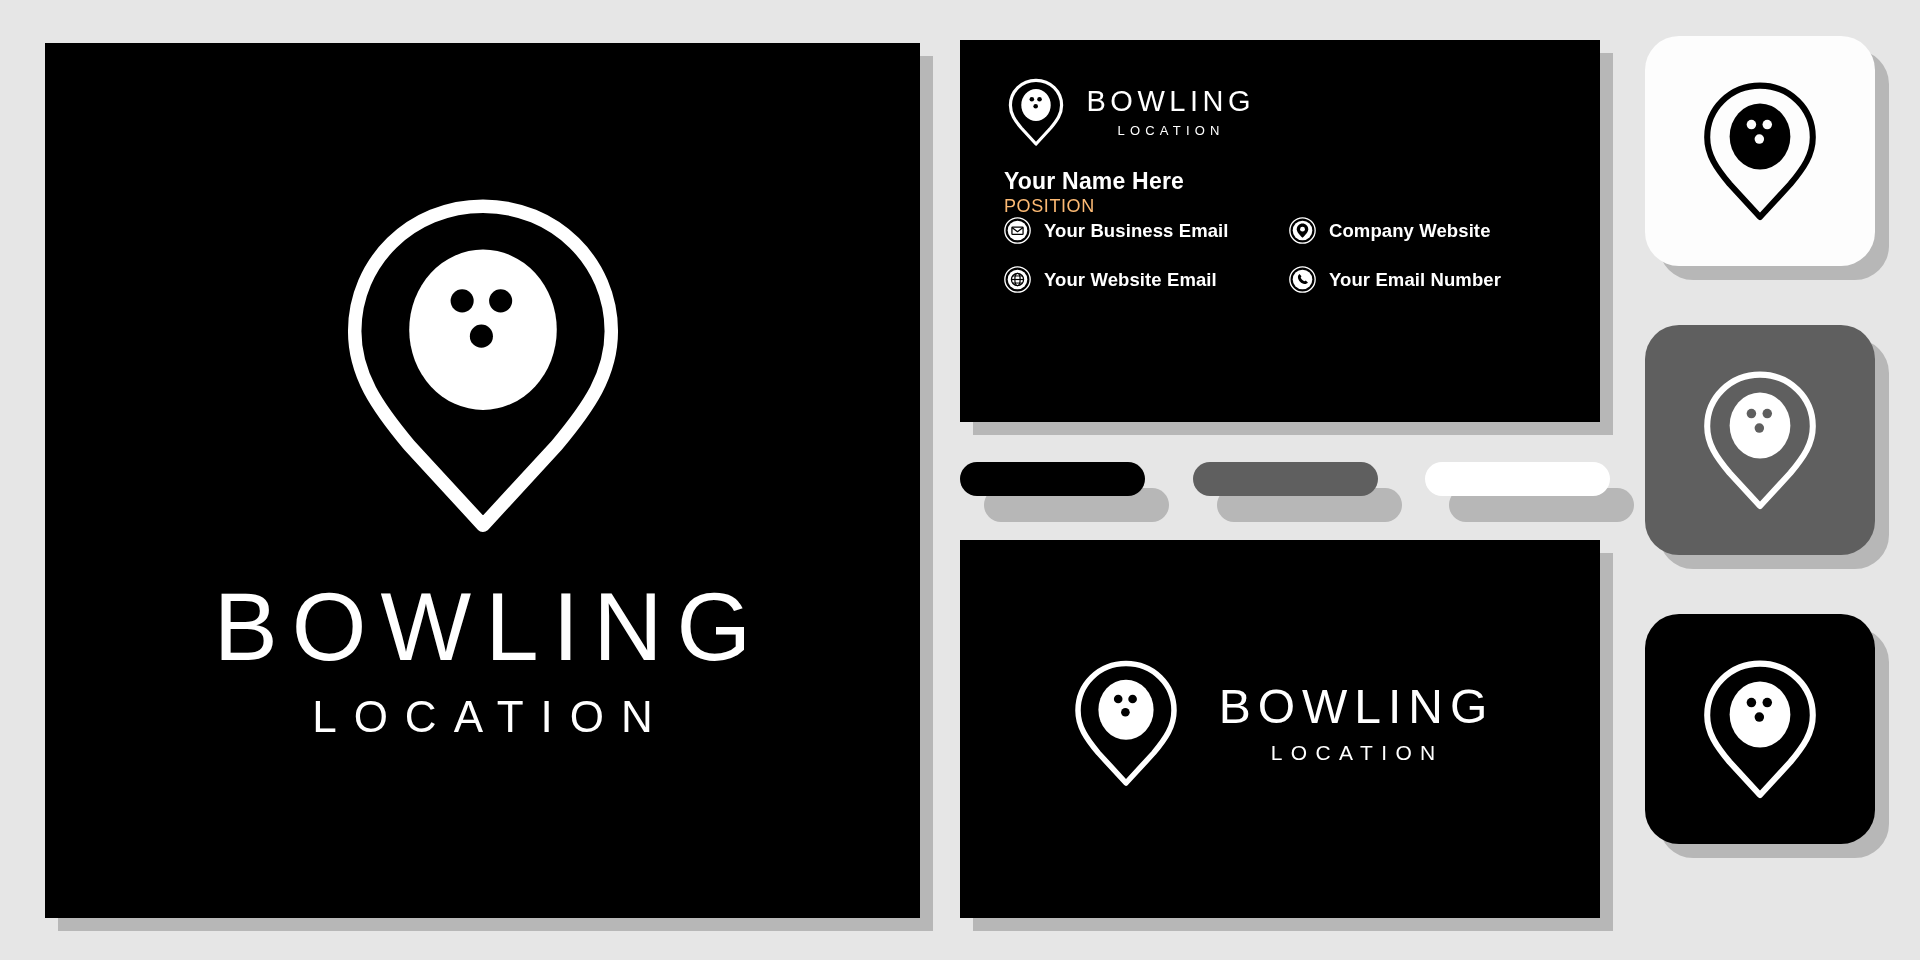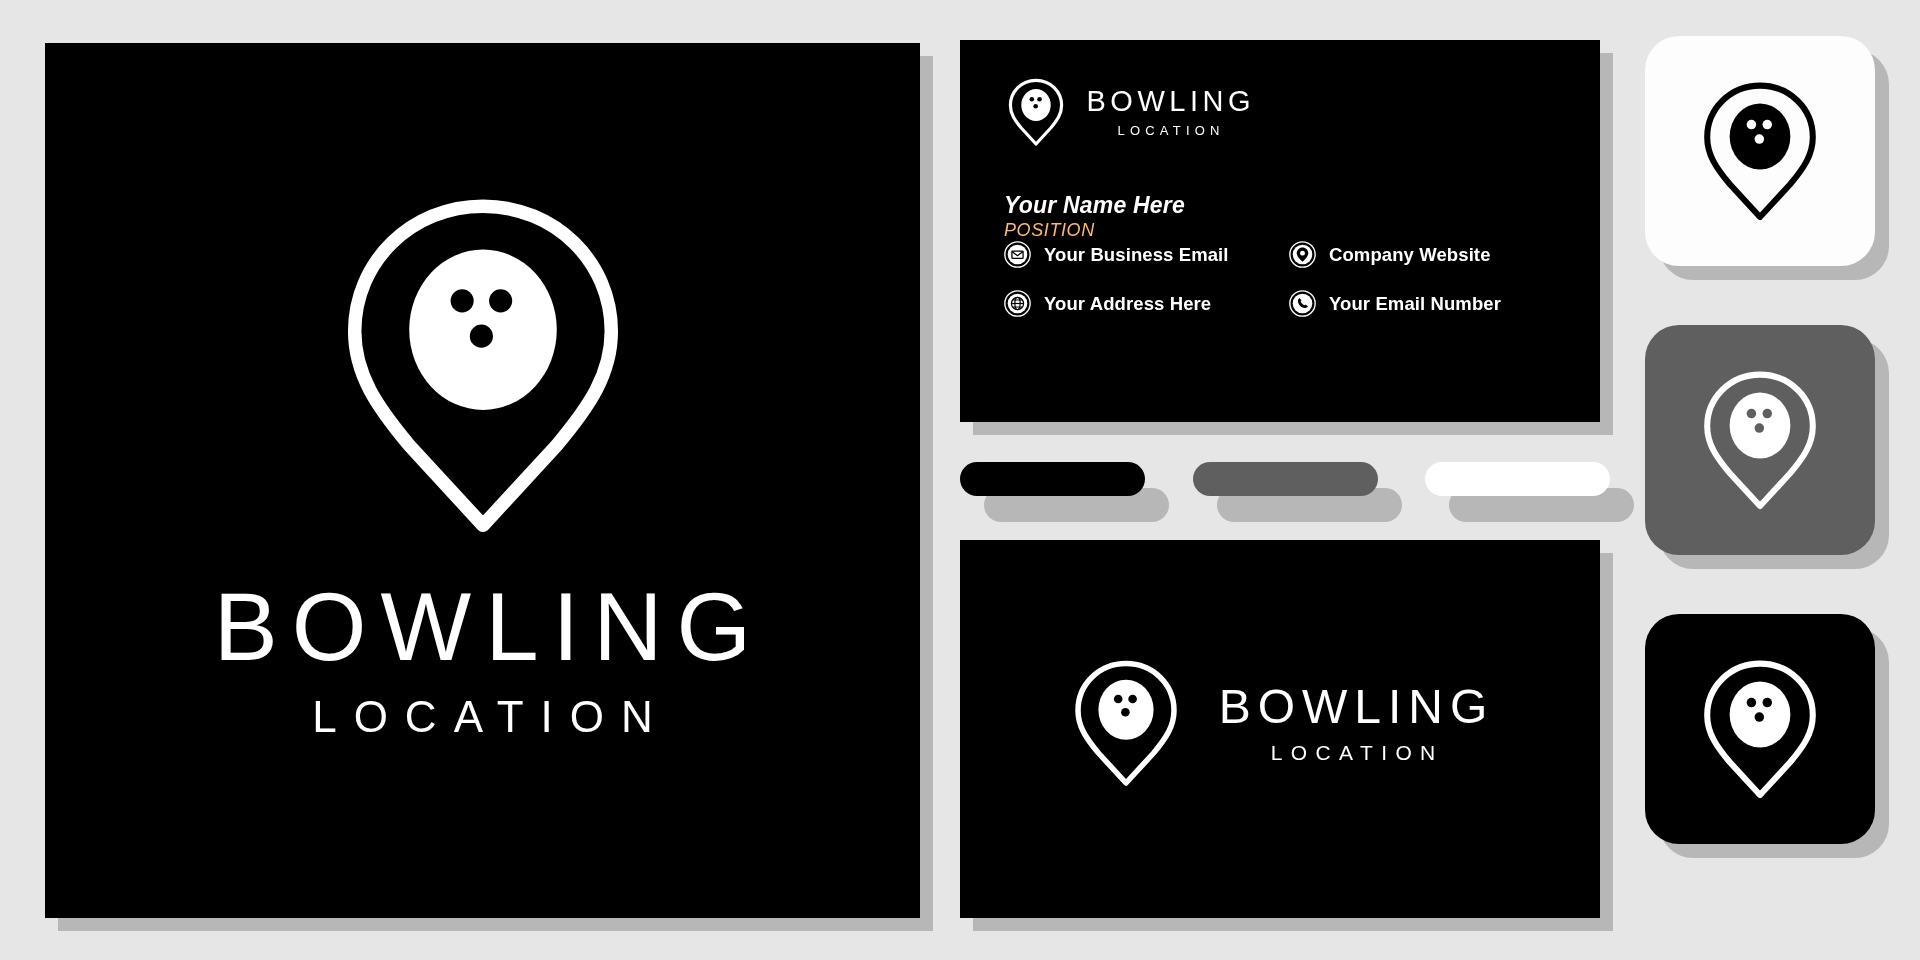--- a/index.html
+++ b/index.html
@@ -104,21 +104,21 @@
     color: #ffffff;
     font-size: 13px;
     font-weight: 300;
     letter-spacing: 5.2px;
     margin-top: 5px;
     text-align: center;
     text-indent: 5.2px;
     white-space: nowrap;
   }
 
-  .person { margin-top: 46px; font-style: italic; }
+  .person { margin-top: 22px; }
   .person-name {
     color: #ffffff;
     font-size: 23px;
     font-weight: 700;
     letter-spacing: 0.2px;
     line-height: 1.15;
     white-space: nowrap;
   }
   .person-position {
     color: #fdba74;
@@ -308,21 +308,21 @@
         <div class="contact-row">
           <svg class="contact-icon" viewBox="0 0 32 32">
             <circle cx="16" cy="16" r="15" fill="none" stroke="#ffffff" stroke-width="1.6"></circle>
             <circle cx="16" cy="16" r="11.6" fill="#ffffff"></circle>
             <circle cx="16" cy="16" r="7.2" fill="none" stroke="#000000" stroke-width="1.5"></circle>
             <ellipse cx="16" cy="16" rx="3.1" ry="7.2" fill="none" stroke="#000000" stroke-width="1.4"></ellipse>
             <line x1="8.8" y1="16" x2="23.2" y2="16" stroke="#000000" stroke-width="1.4"></line>
             <line x1="10" y1="11.8" x2="22" y2="11.8" stroke="#000000" stroke-width="1.2"></line>
             <line x1="10" y1="20.2" x2="22" y2="20.2" stroke="#000000" stroke-width="1.2"></line>
           </svg>
-          <span class="contact-label">Your Address Here</span>
+          <span class="contact-label">Your Website Email</span>
         </div>
 
         <div class="contact-row">
           <svg class="contact-icon" viewBox="0 0 32 32">
             <circle cx="16" cy="16" r="15" fill="none" stroke="#ffffff" stroke-width="1.6"></circle>
             <circle cx="16" cy="16" r="11.6" fill="#ffffff"></circle>
             <path d="M12.4 9.6 C11.2 10.6 10.4 12 10.6 13.6 C11 17.4 14.6 21 18.4 21.4 C20 21.6 21.4 20.8 22.4 19.6 L19.8 17.2 C19.2 17.8 18.4 18.2 17.8 17.9 C16.2 17.1 14.9 15.8 14.1 14.2 C13.8 13.6 14.2 12.8 14.8 12.2 Z" fill="#000000"></path>
           </svg>
           <span class="contact-label">Your Email Number</span>
         </div>

